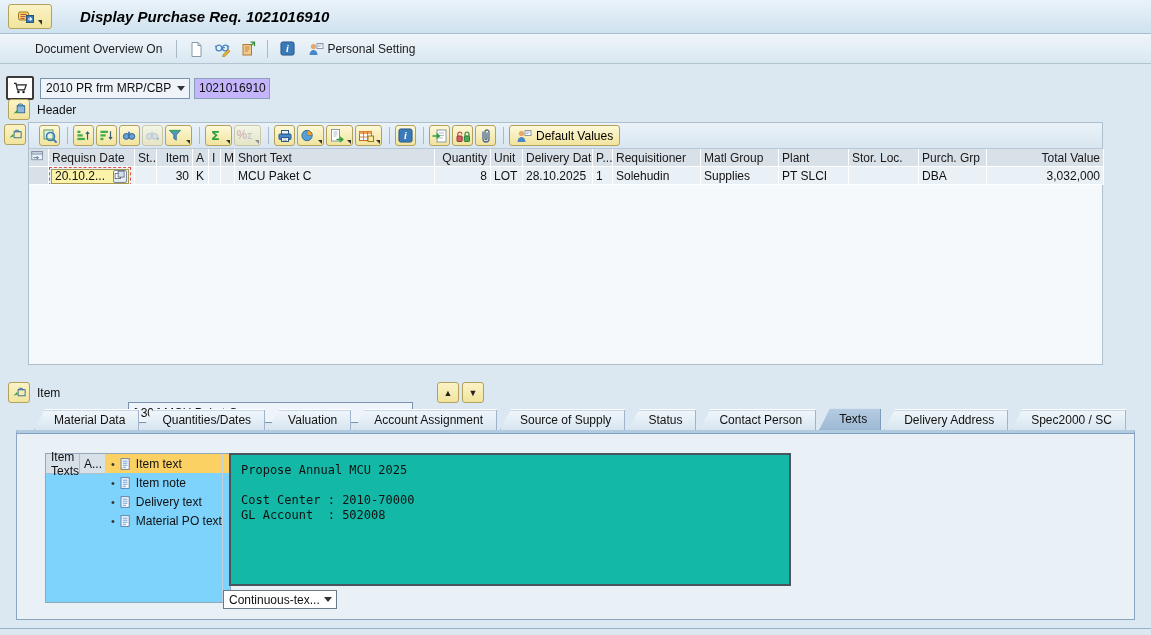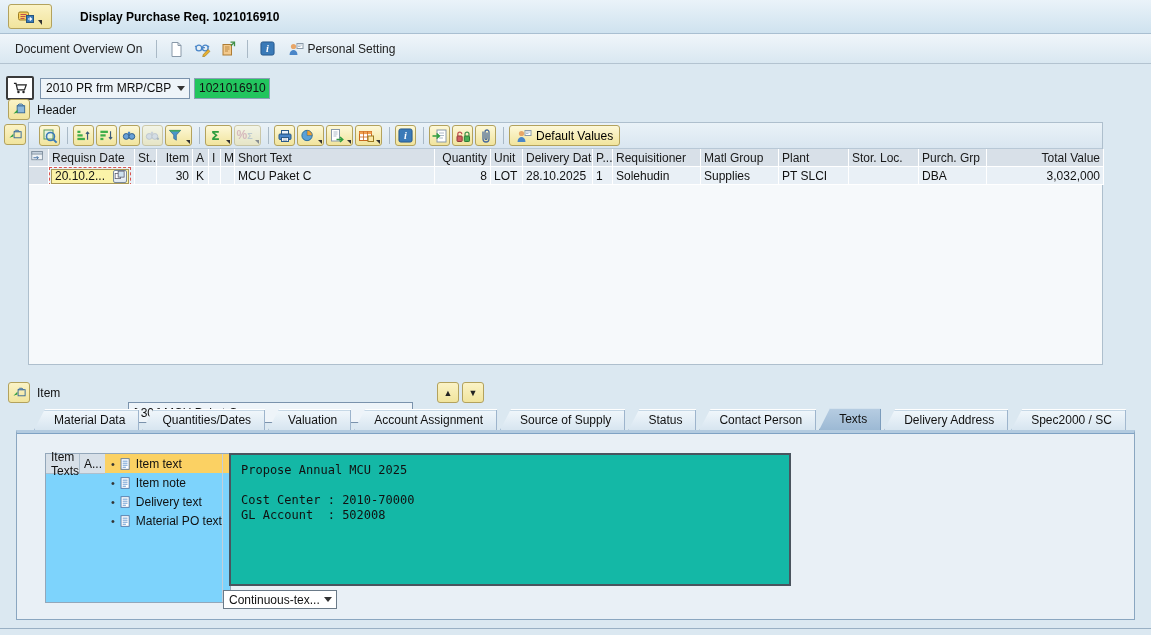--- a/index.html
+++ b/index.html
@@ -7,43 +7,43 @@
   body { font-family:"Liberation Sans", sans-serif; font-size:12px; color:#111; background:#e7eef4; }
   #app { position:relative; width:1151px; height:635px; background:#dbe8f1; overflow:hidden; }
 
   
   .titlebar { position:absolute; top:0; left:0; width:100%; height:34px;
     background:linear-gradient(#eaf3f9,#cfe2ef); border-bottom:1px solid #a9bfd1;
     display:flex; align-items:center; }
   .menu-btn { margin-left:8px; width:44px; height:25px; border:1px solid #b3a25d; border-radius:3px;
     background:linear-gradient(#fbf3c6,#f1e49d); display:flex; align-items:center; justify-content:center; gap:2px; cursor:pointer; }
   .menu-caret { width:0; height:0; border-left:4px solid transparent; border-top:5px solid #333; align-self:flex-end; margin:0 2px 3px 0; }
-  .page-title { margin-left:28px; font-size:12px; font-weight:bold; color:#000; }
+  .page-title { margin-left:28px; font-size:15px; font-weight:bold; font-style:italic; color:#000; }
 
   
   .toolbar { position:absolute; top:34px; left:0; width:100%; height:30px;
     background:linear-gradient(#f0f6fa,#d9e7f1); border-bottom:1px solid #b3c3d0;
-    display:flex; align-items:center; padding-left:8px; }
+    display:flex; align-items:center; padding-left:28px; }
   .flatbtn { background:transparent; border:1px solid transparent; border-radius:3px; padding:2px 6px;
     font:inherit; color:#222; display:inline-flex; align-items:center; gap:3px; cursor:pointer; }
   .vsep { width:1px; height:18px; background:#a9b9c6; margin:0 7px; }
   .flat-icon { display:inline-flex; align-items:center; justify-content:center; width:24px; height:22px; cursor:pointer;
     border:1px solid transparent; border-radius:3px; }
 
   .icon { display:inline-flex; align-items:center; justify-content:center; line-height:0; }
 
   
   .sel-row { position:absolute; top:76px; left:6px; display:flex; align-items:center; }
   .cart-btn { width:28px; height:24px; background:#fff; border:2px solid #3a3a3a; border-radius:2px;
     display:flex; align-items:center; justify-content:center; cursor:pointer; }
   .dropdown { height:21px; background:#eef4f9; border:1px solid #7a92ac; display:inline-flex; align-items:center;
     padding-left:5px; cursor:pointer; position:relative; }
   .dd-caret { margin-left:auto; margin-right:4px; width:0; height:0;
     border-left:4px solid transparent; border-right:4px solid transparent; border-top:5px solid #333; }
-  .txt-field { height:21px; background:#22c55e; border:1px solid #8aa0b6; padding:0 4px;
+  .txt-field { height:21px; background:#c4b5fd; border:1px solid #8aa0b6; padding:0 4px;
     display:inline-flex; align-items:center; }
   .sec-row { position:absolute; display:flex; align-items:center; gap:7px; }
   .ybtn { width:22px; height:21px; border:1px solid #b3a25d; border-radius:3px;
     background:linear-gradient(#fbf3c6,#f1e49d); display:inline-flex; align-items:center; justify-content:center; cursor:pointer; }
 
   
   .grid-wrap { position:absolute; left:28px; top:122px; width:1075px; height:243px;
     border:1px solid #aebfcd; background:#f6f9fb; }
   .grid-toolbar { height:26px; background:linear-gradient(#eaf2f8,#d9e6f0); border-bottom:1px solid #b8c8d6;
     display:flex; align-items:center; padding-left:10px; }

